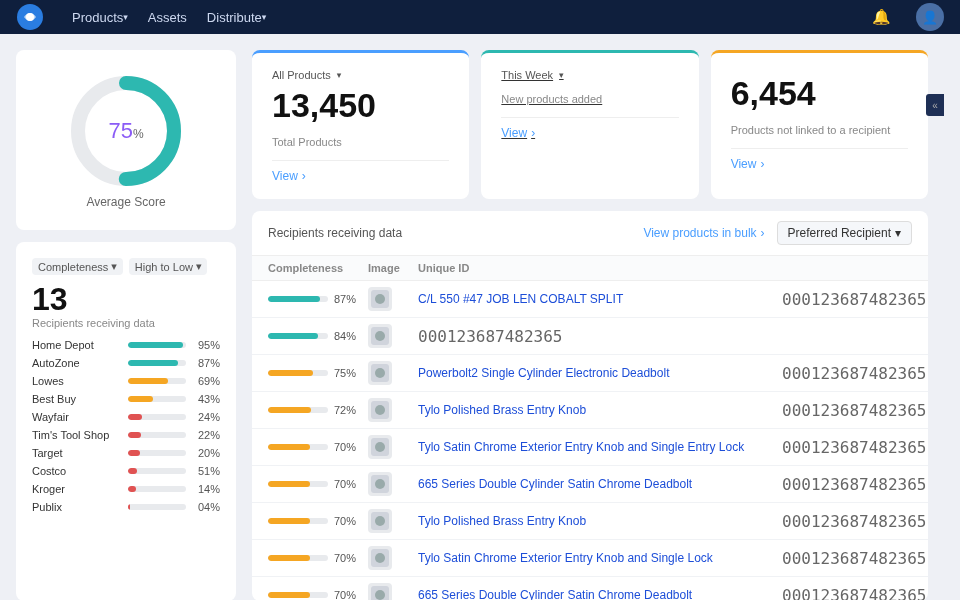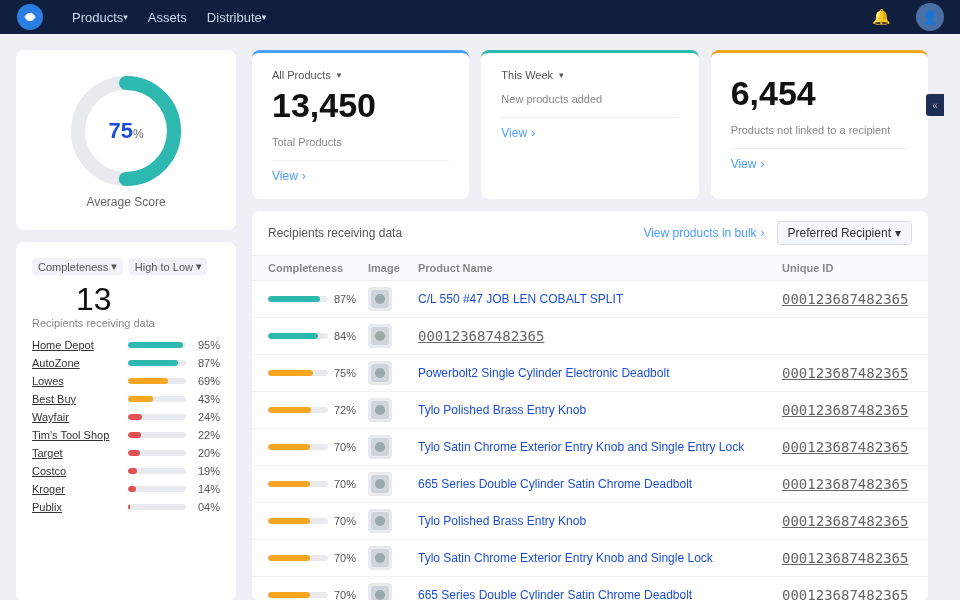--- a/index.html
+++ b/index.html
@@ -17,43 +17,43 @@
     
     .main { background: #eef0f5; min-height: 566px; padding: 16px; display: flex; gap: 16px; }
 
     
     .left-panel { width: 220px; flex-shrink: 0; display: flex; flex-direction: column; gap: 12px; }
 
     .donut-card { background: #fff; border-radius: 8px; padding: 20px; display: flex; flex-direction: column; align-items: center; justify-content: center; min-height: 180px; }
     .donut-wrapper { position: relative; width: 120px; height: 120px; }
     .donut-wrapper svg { width: 120px; height: 120px; }
     .donut-center { position: absolute; top: 50%; left: 50%; transform: translate(-50%, -50%); text-align: center; }
-    .donut-percent { font-size: 22px; font-weight: 700; color: #1d4ed8; }
+    .donut-percent { font-size: 22px; font-weight: 400; color: #8b5cf6; }
     .donut-sup { font-size: 12px; color: #666; }
     .donut-label { font-size: 12px; color: #666; margin-top: 4px; text-align: center; }
 
     .recipients-card { background: #fff; border-radius: 8px; padding: 16px; flex: 1; }
     .recipients-header { display: flex; align-items: center; gap: 6px; margin-bottom: 8px; }
     .filter-btn { font-size: 11px; color: #555; background: #f0f2f5; border: none; border-radius: 4px; padding: 2px 6px; cursor: pointer; display: flex; align-items: center; gap: 3px; }
-    .big-number { font-size: 32px; font-weight: 400; color: #111; line-height: 1; margin-left: 44px; }
+    .big-number { font-size: 32px; font-weight: 700; color: #111; line-height: 1; }
     .small-label { font-size: 11px; color: #888; margin-top: 2px; margin-bottom: 10px; }
 
     .recipient-row { display: flex; align-items: center; gap: 6px; margin-bottom: 6px; }
-    .recipient-name { width: 90px; font-size: 11px; color: #333; flex-shrink: 0; text-decoration: underline; }
+    .recipient-name { width: 90px; font-size: 11px; color: #333; flex-shrink: 0; }
     .bar-track { flex: 1; height: 6px; background: #e8eaed; border-radius: 3px; overflow: hidden; }
     .bar-fill { height: 100%; border-radius: 3px; }
     .bar-pct { width: 28px; text-align: right; font-size: 11px; color: #555; }
 
     
     .right-panel { flex: 1; display: flex; flex-direction: column; gap: 12px; }
 
     .stats-row { display: flex; gap: 12px; }
     .stat-card { background: #fff; border-radius: 8px; padding: 16px 20px; flex: 1; border-top: 3px solid #ccc; }
     .stat-card.blue { border-top-color: #4a9eff; }
-    .stat-card.teal { border-top-color: #2db8b0; }
+    .stat-card.teal { border-top-color: #2db8b0; text-decoration: underline; }
     .stat-card.amber { border-top-color: #f5a623; }
     .stat-top { display: flex; align-items: center; gap: 6px; margin-bottom: 6px; }
     .stat-badge { font-size: 11px; color: #555; }
     .stat-chevron { font-size: 9px; color: #555; }
     .stat-number { font-size: 34px; font-weight: 700; color: #111; line-height: 1.1; }
     .stat-desc { font-size: 11px; color: #888; margin-top: 12px; }
     .stat-footer { margin-top: 12px; font-size: 12px; color: #4a9eff; cursor: pointer; display: flex; align-items: center; gap: 4px; border-top: 1px solid #eee; padding-top: 8px; }
 
     
     .table-card { background: #fff; border-radius: 8px; flex: 1; overflow: hidden; }
@@ -68,21 +68,21 @@
     .table-body { overflow-y: auto; max-height: 320px; }
     .table-row-item { display: grid; grid-template-columns: 100px 50px 1fr 130px; padding: 6px 16px; border-bottom: 1px solid #f0f2f5; align-items: center; }
 
     .completeness-bar { display: flex; align-items: center; gap: 6px; }
     .comp-track { width: 60px; height: 6px; background: #e8eaed; border-radius: 3px; overflow: hidden; }
     .comp-fill { height: 100%; border-radius: 3px; }
     .comp-pct { font-size: 11px; color: #555; }
 
     .product-img { width: 24px; height: 24px; border-radius: 4px; background: #e8eaed; display: flex; align-items: center; justify-content: center; font-size: 10px; color: #999; }
     .product-name { font-size: 12px; color: #1d4ed8; }
-    .unique-id { font-size: 14px; color: #666; font-family: monospace; text-decoration: underline; }
+    .unique-id { font-size: 16px; color: #666; font-family: monospace; }
 
     
     .collapse-btn { position: absolute; top: 44px; right: 0; width: 18px; height: 22px; background: #1e2f55; border-radius: 3px 0 0 3px; display: flex; align-items: center; justify-content: center; color: #aaa; font-size: 10px; cursor: pointer; }
   </style>
 </head>
 <body>
 
 <nav class="nav">
   <div class="nav-logo">
     <svg width="28" height="28" viewBox="0 0 28 28">
@@ -185,21 +185,21 @@
     <div class="bar-track">
       <div class="bar-fill" style="width:20%;background:#e05252;"></div>
     </div>
     <span class="bar-pct">20%</span>
   </div>
           <div class="recipient-row">
     <span class="recipient-name">Costco</span>
     <div class="bar-track">
       <div class="bar-fill" style="width:16%;background:#e05252;"></div>
     </div>
-    <span class="bar-pct">19%</span>
+    <span class="bar-pct">51%</span>
   </div>
           <div class="recipient-row">
     <span class="recipient-name">Kroger</span>
     <div class="bar-track">
       <div class="bar-fill" style="width:14%;background:#e05252;"></div>
     </div>
     <span class="bar-pct">14%</span>
   </div>
           <div class="recipient-row">
     <span class="recipient-name">Publix</span>
@@ -257,21 +257,20 @@
           <span>›</span>
         </span>
         <button class="preferred-btn">
           <span>Preferred Recipient</span>
           <span>▾</span>
         </button>
       </div>
       <div class="table-cols">
         <span class="col-header">Completeness</span>
         <span class="col-header">Image</span>
-        <span class="col-header">Product Name</span>
         <span class="col-header">Unique ID</span>
       </div>
       <div class="table-body" id="table-body">
           <div class="table-row-item">
     <div class="completeness-bar">
       <div class="comp-track">
         <div class="comp-fill" style="width:87%;background:#2db8b0;"></div>
       </div>
       <span class="comp-pct">87%</span>
     </div>

